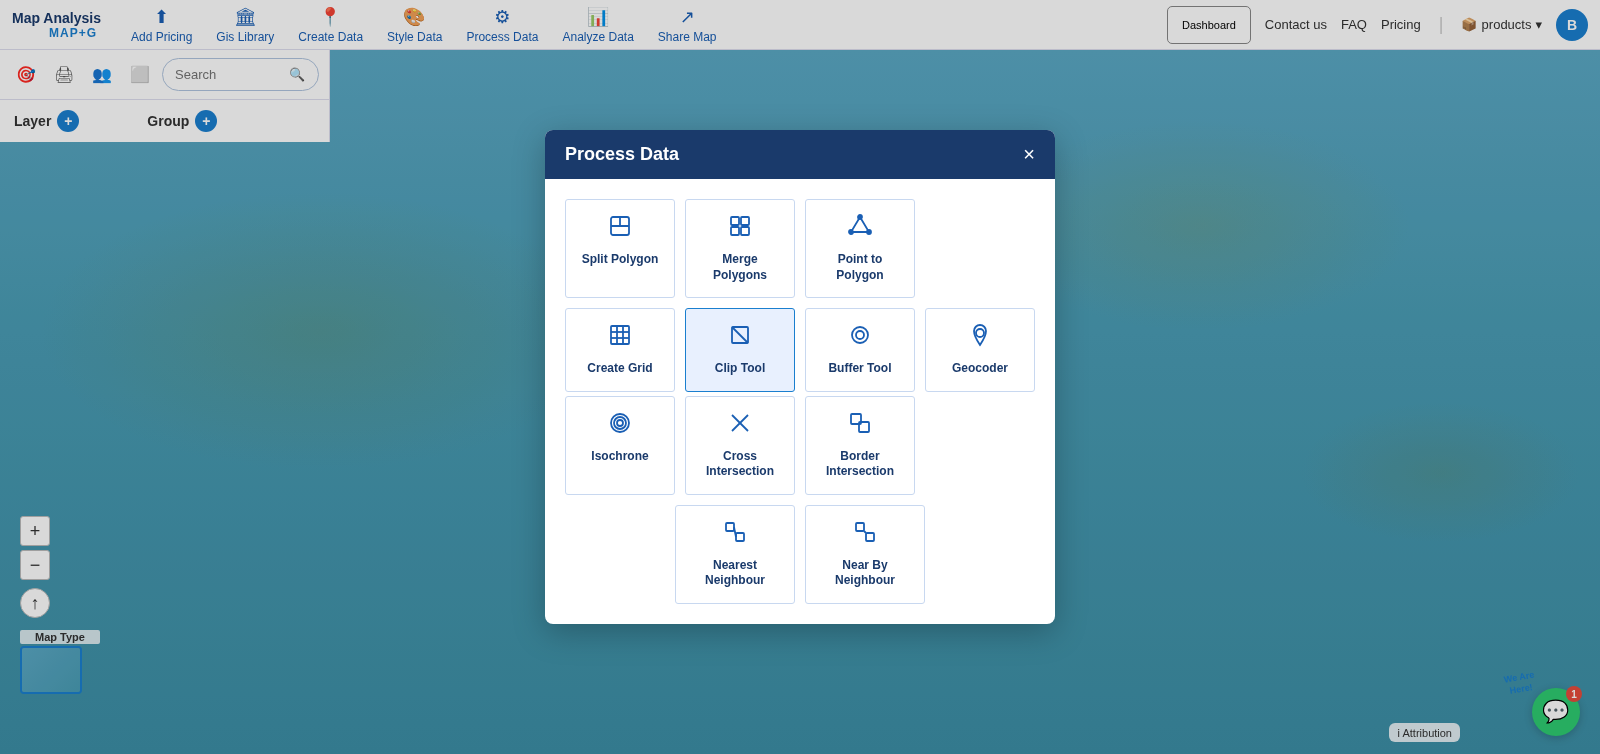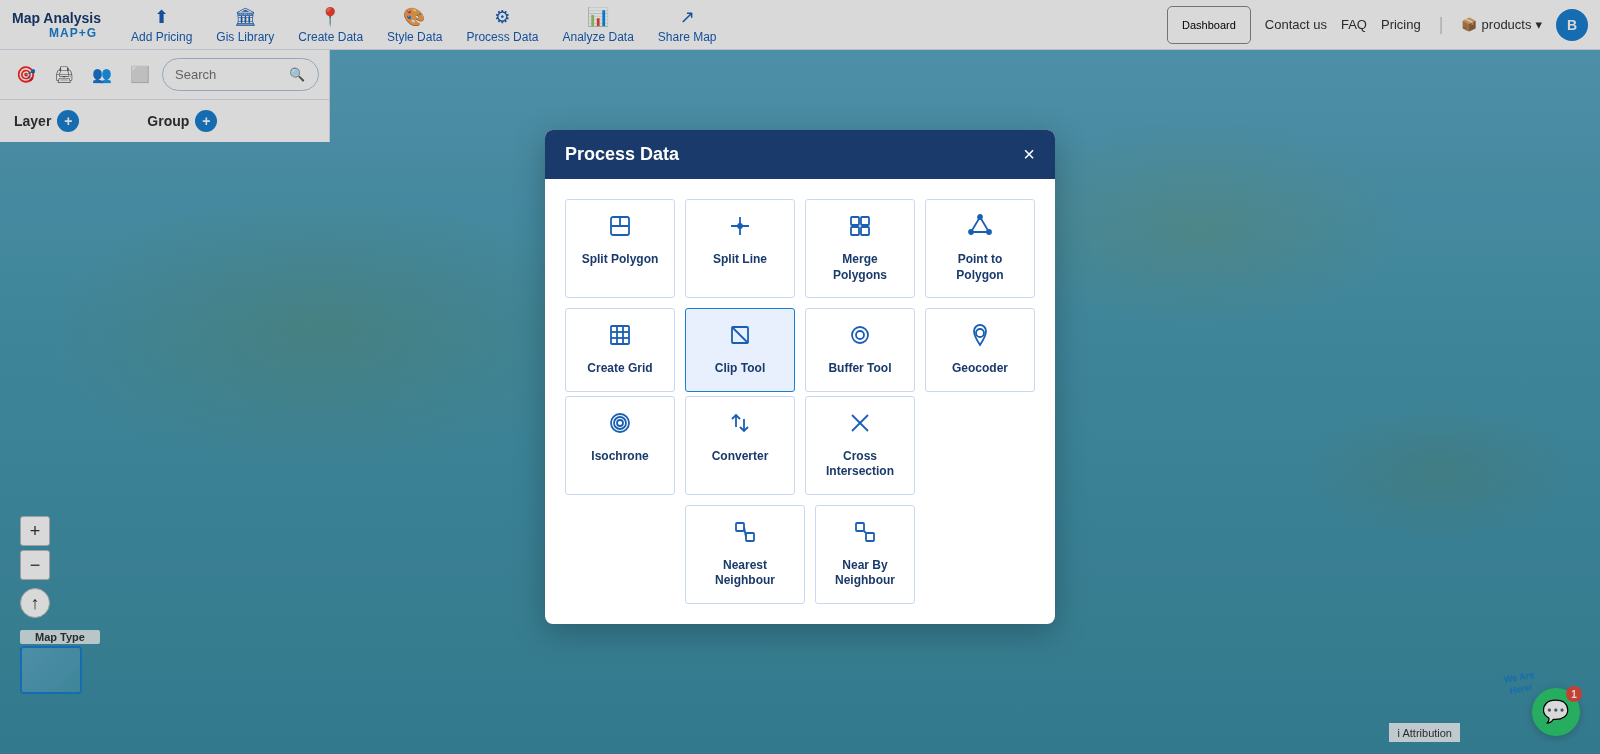--- a/index.html
+++ b/index.html
@@ -70,21 +70,21 @@
       width: 30px; height: 30px; background: #fff; border: 1px solid #bbb;
       border-radius: 3px; cursor: pointer; font-size: 18px; display: flex; align-items: center; justify-content: center; color: #333;
     }
     .map-type-label { font-size: 11px; color: #333; font-weight: 600; margin-bottom: 2px; background: rgba(255,255,255,0.8); padding: 1px 15px; border-radius: 2px; }
     .map-thumbnail { width: 62px; height: 48px; border: 2px solid #1a7fcf; border-radius: 4px; background: #7ab; cursor: pointer; overflow: hidden; }
     .map-thumbnail-inner { width: 100%; height: 100%; background: linear-gradient(135deg, #5ba8c4 0%, #4a9db5 100%); }
 
     
     .attribution {
       position: absolute; bottom: 12px; right: 140px; z-index: 10;
-      background: rgba(255,255,255,0.85); padding: 2px 8px; border-radius: 0;
+      background: rgba(255,255,255,0.85); padding: 2px 8px; border-radius: 6px;
       font-size: 11px; color: #333; cursor: pointer;
     }
 
     
     .we-are-here {
       position: absolute; bottom: 40px; right: 60px; z-index: 10;
       width: 80px; height: 80px; display: flex; align-items: center; justify-content: center;
     }
     .we-are-here-text {
       font-size: 9px; font-weight: 700; color: #1a7fcf; text-align: center;
@@ -252,30 +252,20 @@
                 <rect x="3" y="3" width="18" height="18" rx="2"></rect>
                 <line x1="3" y1="12" x2="21" y2="12"></line>
                 <line x1="12" y1="3" x2="12" y2="12"></line>
               </svg>
           </span>
           <span class="tool-label">Split Polygon</span>
         </div>
         <div class="tool-item">
           <span class="tool-icon">
             <svg width="24" height="24" viewBox="0 0 24 24" fill="none" stroke="#1a5fb4" stroke-width="1.8">
-                <line x1="3" y1="12" x2="21" y2="12"></line>
-                <line x1="12" y1="3" x2="12" y2="21"></line>
-                <circle cx="12" cy="12" r="2" fill="#1a5fb4"></circle>
-              </svg>
-          </span>
-          <span class="tool-label">Split Line</span>
-        </div>
-        <div class="tool-item">
-          <span class="tool-icon">
-            <svg width="24" height="24" viewBox="0 0 24 24" fill="none" stroke="#1a5fb4" stroke-width="1.8">
                 <rect x="3" y="3" width="8" height="8" rx="1"></rect>
                 <rect x="13" y="3" width="8" height="8" rx="1"></rect>
                 <rect x="3" y="13" width="8" height="8" rx="1"></rect>
                 <rect x="13" y="13" width="8" height="8" rx="1"></rect>
               </svg>
           </span>
           <span class="tool-label">Merge Polygons</span>
         </div>
         <div class="tool-item">
           <span class="tool-icon">
@@ -339,51 +329,49 @@
                 <circle cx="12" cy="12" r="3"></circle>
                 <circle cx="12" cy="12" r="6"></circle>
                 <circle cx="12" cy="12" r="9"></circle>
               </svg>
           </span>
           <span class="tool-label">Isochrone</span>
         </div>
         <div class="tool-item">
           <span class="tool-icon">
             <svg width="24" height="24" viewBox="0 0 24 24" fill="none" stroke="#1a5fb4" stroke-width="1.8">
-                <polyline points="4,8 8,4 12,8"></polyline>
-                <line x1="8" y1="4" x2="8" y2="16"></line>
-                <polyline points="12,16 16,20 20,16"></polyline>
-                <line x1="16" y1="20" x2="16" y2="8"></line>
-              </svg>
-          </span>
-          <span class="tool-label">Converter</span>
-        </div>
-        <div class="tool-item">
-          <span class="tool-icon">
-            <svg width="24" height="24" viewBox="0 0 24 24" fill="none" stroke="#1a5fb4" stroke-width="1.8">
                 <line x1="4" y1="4" x2="20" y2="20"></line>
                 <line x1="20" y1="4" x2="4" y2="20"></line>
               </svg>
           </span>
           <span class="tool-label">Cross Intersection</span>
+        </div>
+        <div class="tool-item">
+          <span class="tool-icon">
+            <svg width="24" height="24" viewBox="0 0 24 24" fill="none" stroke="#1a5fb4" stroke-width="1.8">
+                <rect x="3" y="3" width="10" height="10" rx="1"></rect>
+                <rect x="11" y="11" width="10" height="10" rx="1"></rect>
+              </svg>
+          </span>
+          <span class="tool-label">Border Intersection</span>
         </div>
       </div>
 
       <div class="bottom-row" style="margin-top:10px;">
         <div class="tool-item" style="width:120px;">
           <span class="tool-icon">
             <svg width="24" height="24" viewBox="0 0 24 24" fill="none" stroke="#1a5fb4" stroke-width="1.8">
                 <rect x="3" y="3" width="8" height="8" rx="1"></rect>
                 <rect x="13" y="13" width="8" height="8" rx="1"></rect>
                 <line x1="11" y1="7" x2="13" y2="17"></line>
               </svg>
           </span>
           <span class="tool-label">Nearest Neighbour</span>
         </div>
-        <div class="tool-item" style="width:100px;">
+        <div class="tool-item" style="width:120px;">
           <span class="tool-icon">
             <svg width="24" height="24" viewBox="0 0 24 24" fill="none" stroke="#1a5fb4" stroke-width="1.8">
                 <rect x="3" y="3" width="8" height="8" rx="1"></rect>
                 <rect x="13" y="13" width="8" height="8" rx="1"></rect>
                 <line x1="11" y1="11" x2="13" y2="13"></line>
               </svg>
           </span>
           <span class="tool-label">Near By Neighbour</span>
         </div>
       </div>

